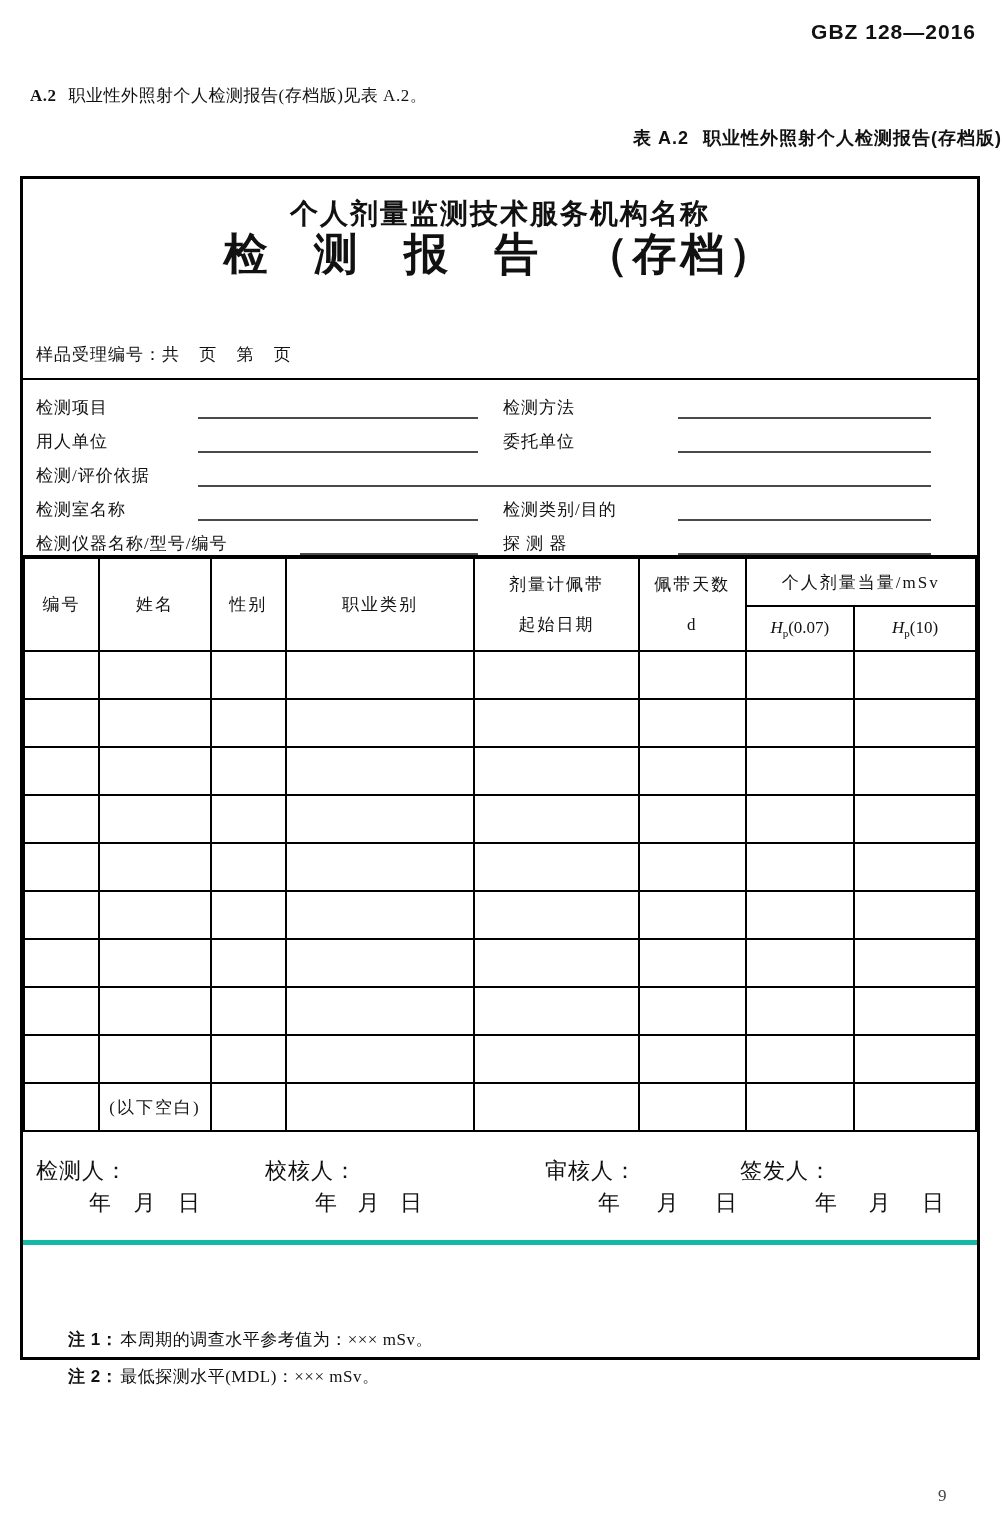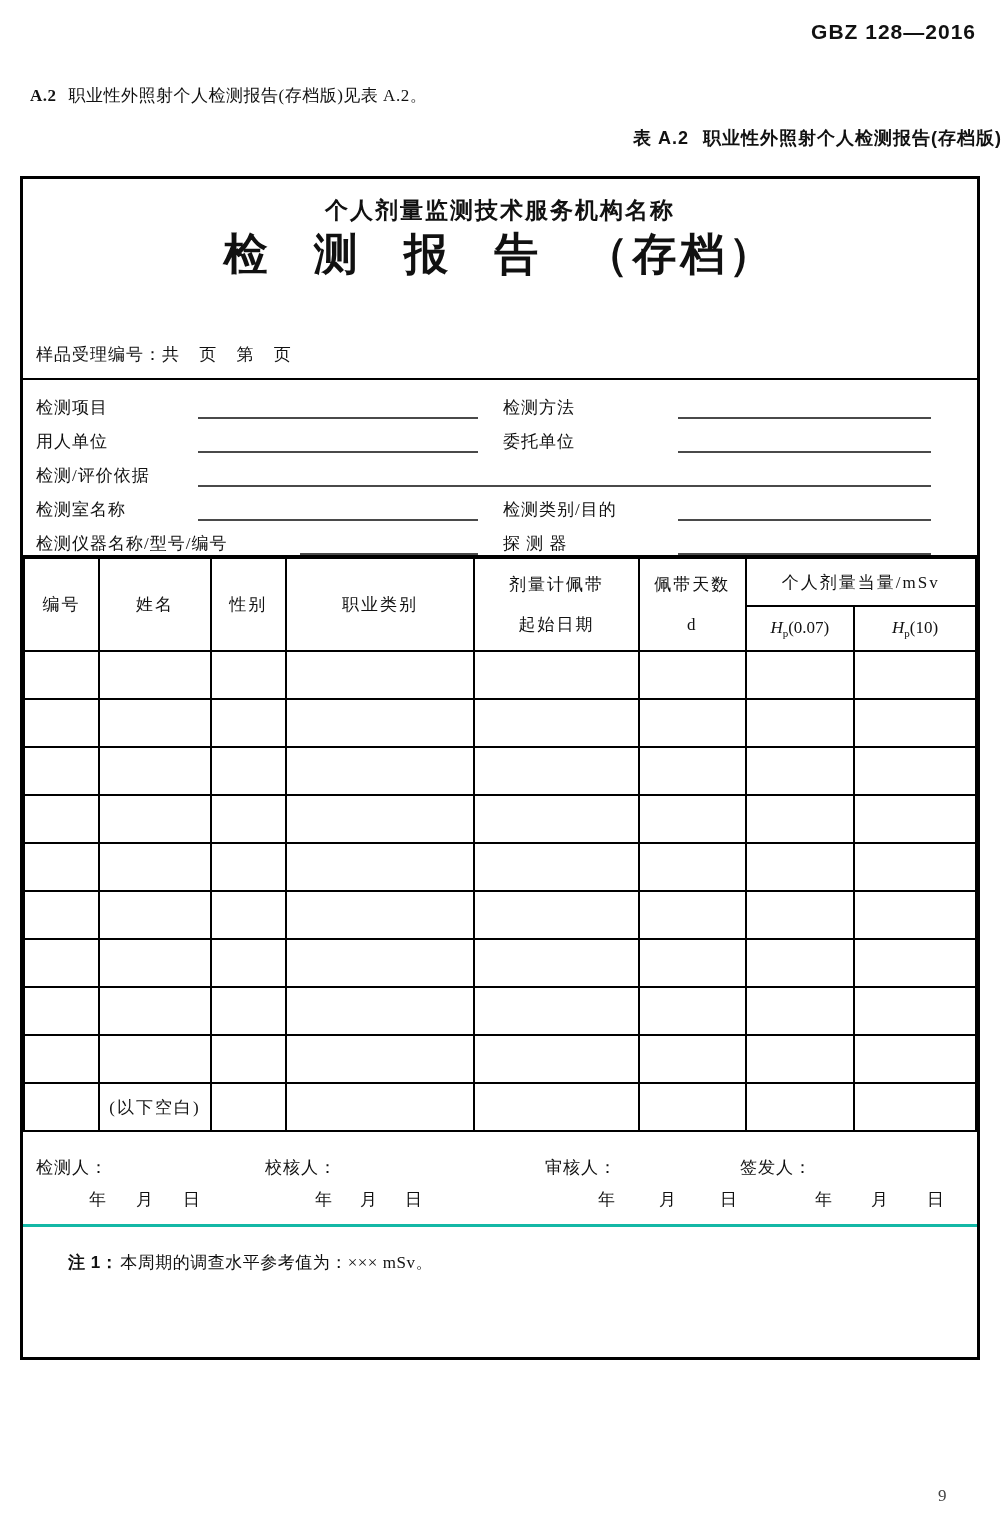--- a/index.html
+++ b/index.html
@@ -40,21 +40,21 @@
     width:960px;height:1184px;
     border:3px solid #000;
     box-sizing:border-box;
   }
 
   
   .title-block{position:relative;height:201px;border-bottom:2px solid #000;box-sizing:border-box;}
   .org-title{
     position:absolute;top:16px;left:0;width:100%;text-align:center;
     font-family:"Liberation Sans", sans-serif;font-weight:700;
-    font-size:23px;letter-spacing:2px;
+    font-size:28px;letter-spacing:2px;
   }
   .report-title{
     position:absolute;top:46px;left:0;width:100%;text-align:center;
     font-family:"Liberation Sans", sans-serif;font-weight:900;
     font-size:44px;letter-spacing:4px;word-spacing:26px;
   }
   .sample-row{
     position:absolute;bottom:12px;left:13px;right:64px;
     display:flex;justify-content:flex-start;
     font-size:17px;letter-spacing:1px;
@@ -94,33 +94,33 @@
   }
   table.results thead .two-line div{line-height:40px;}
   table.results tbody td{height:46px;}
   .hp i{font-style:italic;font-family:"Liberation Serif", serif;letter-spacing:0;}
   .hp sub{font-size:11px;letter-spacing:0;}
   .hp span{letter-spacing:0;}
   .blank-note{font-size:16px;letter-spacing:1px;}
 
   
   .signature-block{
-    position:relative;height:95px;border-bottom:3px solid #14b8a6;
-    box-sizing:border-box;font-size:17px;letter-spacing:1px;
+    position:relative;height:113px;border-bottom:5px solid #14b8a6;
+    box-sizing:border-box;font-size:22px;letter-spacing:1px;
   }
   .signer{position:absolute;top:24px;}
   .signer.s1{left:13px;} .signer.s2{left:242px;} .signer.s3{left:522px;} .signer.s4{left:717px;}
   .date-group{position:absolute;top:56px;display:flex;justify-content:space-between;}
   .date-group.d1{left:66px;width:112px;}
   .date-group.d2{left:292px;width:108px;}
   .date-group.d3{left:575px;width:140px;}
   .date-group.d4{left:792px;width:130px;}
 
   
-  .notes-block{padding:17px 0 0 45px;font-size:17px;line-height:37px;letter-spacing:0.5px;}
+  .notes-block{padding:30px 0 0 45px;font-size:17px;line-height:37px;letter-spacing:0.5px;margin-top:46px;}
   .note-label{font-family:"Liberation Sans", sans-serif;font-weight:700;margin-right:2px;}
 </style>
 </head>
 <body>
 
 <div id="page">
 
   <div id="std-code">GBZ 128—2016</div>
 
   <div id="clause">
@@ -335,19 +335,22 @@
         <span>年</span>
         <span>月</span>
         <span>日</span>
       </span>
     </div>
 
     <div class="notes-block">
       <div>
         <span class="note-label">注 1：</span><span>本周期的调查水平参考值为：××× mSv。</span>
       </div>
+      <div>
+        <span class="note-label">注 2：</span><span>最低探测水平(MDL)：××× mSv。</span>
+      </div>
     </div>
 
   </div>
 
   <div id="page-num">9</div>
 
 </div>
 
 </body></html>

